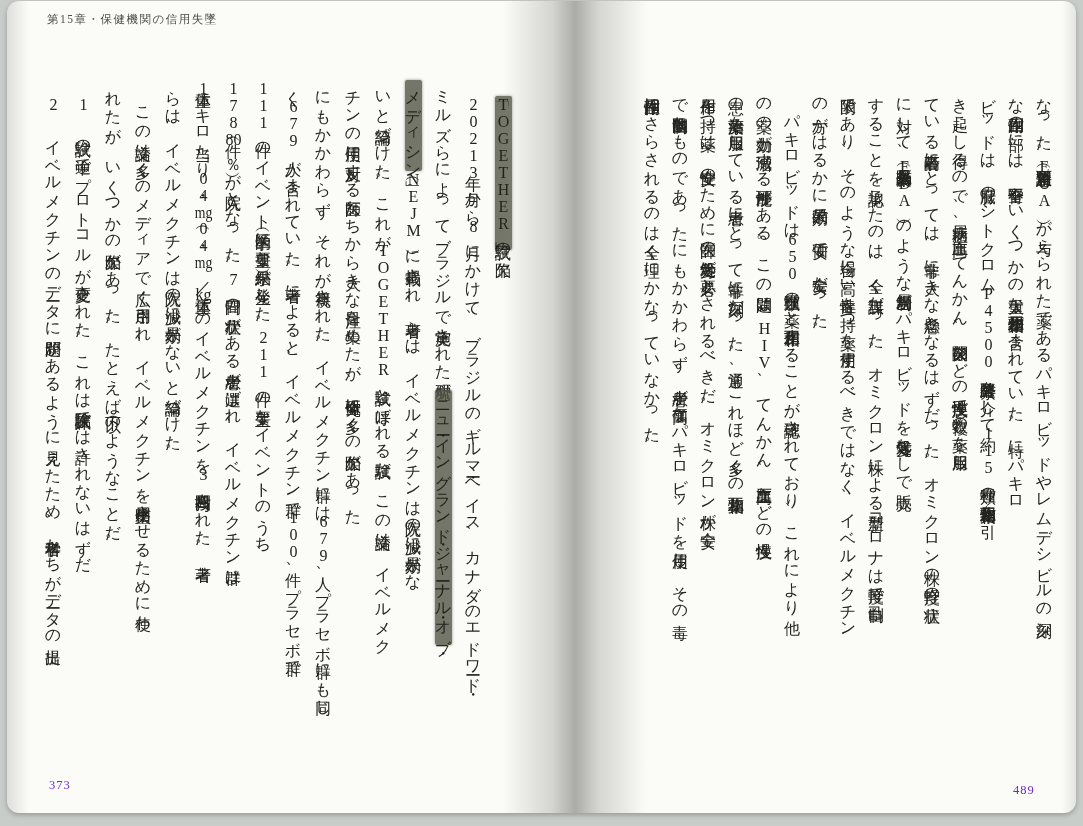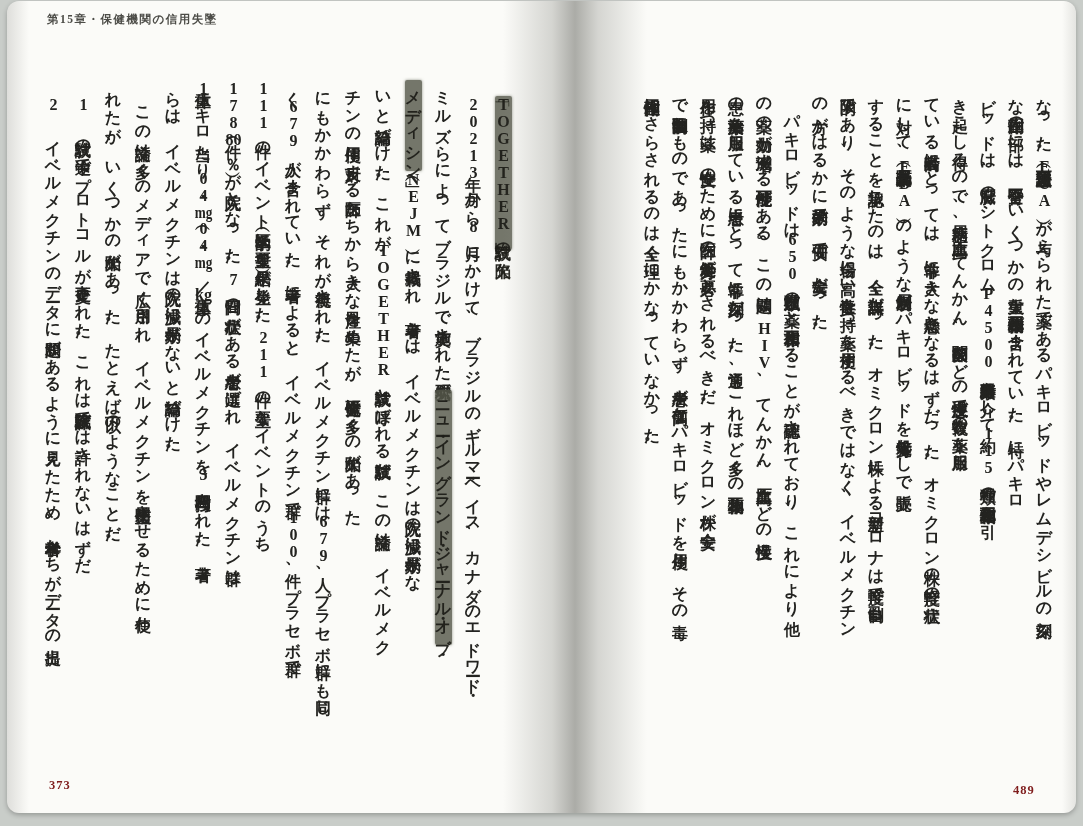--- a/index.html
+++ b/index.html
@@ -5,21 +5,20 @@
   html,body{margin:0;padding:0;}
   body{
     width:1083px;height:826px;position:relative;overflow:hidden;
     background:#c9cdc9;
     font-family:"Liberation Serif","DejaVu Serif",serif;
   }
   .book{
     position:absolute;left:7px;top:1px;width:1069px;height:812px;
     background:#fbfbf8;border-radius:12px;overflow:hidden;
     box-shadow:0 2px 5px rgba(0,0,0,0.25);
-    font-weight:bold;
   }
   .gutter{
     position:absolute;left:496px;top:0;width:144px;height:100%;pointer-events:none;
     background:linear-gradient(90deg,
       rgba(251,251,248,0) 0%,
       rgba(150,151,145,0.38) 34%,
       rgba(122,123,117,0.62) 50%,
       rgba(150,151,145,0.38) 66%,
       rgba(251,251,248,0) 100%);
   }
@@ -28,21 +27,21 @@
     background:linear-gradient(90deg,rgba(90,90,85,0.18),rgba(90,90,85,0));
   }
   .edge-right{
     position:absolute;right:0;top:0;width:14px;height:100%;pointer-events:none;
     background:linear-gradient(270deg,rgba(90,90,85,0.14),rgba(90,90,85,0));
   }
   .chapter-header{
     position:absolute;left:40px;top:11px;
     font-size:11.5px;color:#4c4c47;letter-spacing:1.5px;
   }
-  .pageno{position:absolute;font-size:12.5px;color:#7f1d1d;letter-spacing:1px;}
+  .pageno{position:absolute;font-size:12.5px;color:#6d28d9;letter-spacing:1px;}
   .pageno-left{left:42px;top:777px;}
   .pageno-right{left:1006px;top:782px;}
 
   .vtext{
     position:absolute;
     writing-mode:vertical-rl;
     text-orientation:mixed;
     color:#232320;
   }
   #right-text{top:86px;right:18px;height:694px;font-size:16px;line-height:28px;}

